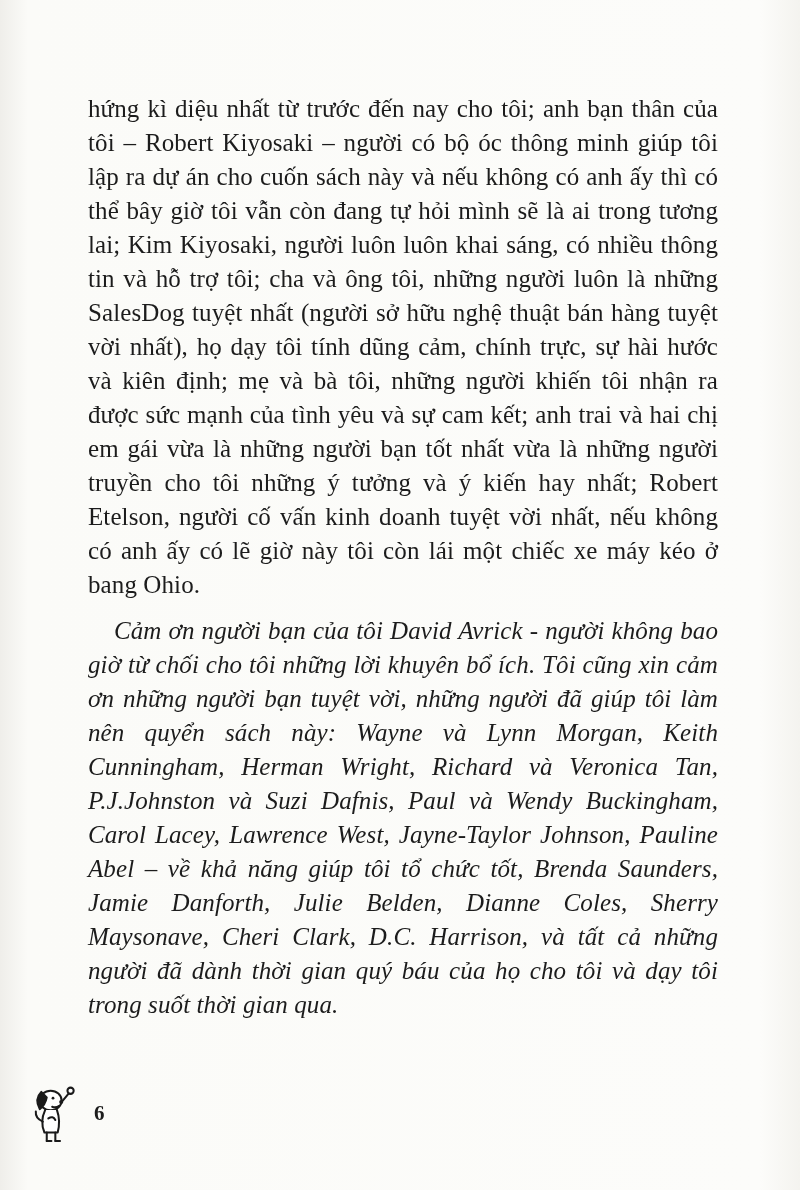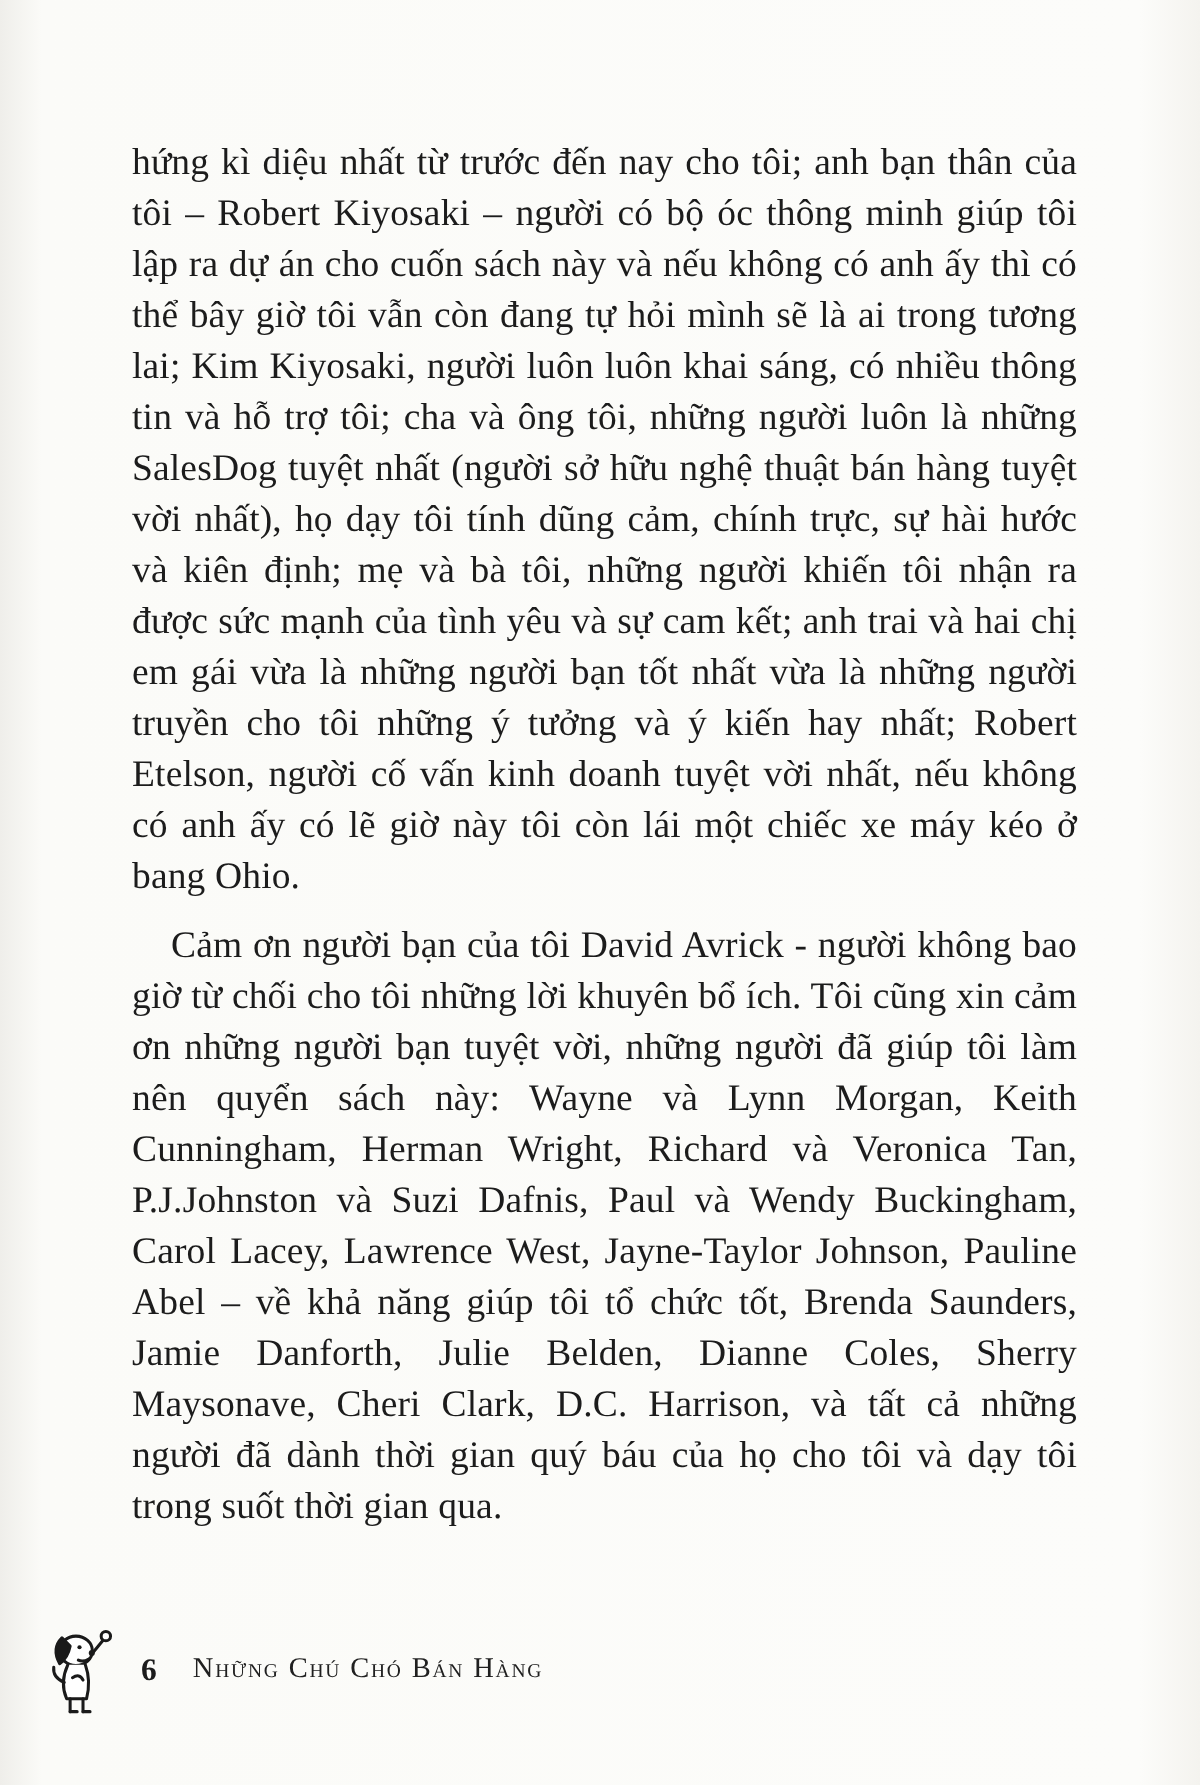--- a/index.html
+++ b/index.html
@@ -27,20 +27,21 @@
   }
   .para {
     margin: 0;
     font-size: 25px;
     line-height: 34px;
     text-align: justify;
     letter-spacing: 0.1px;
   }
   .para + .para {
     margin-top: 12px;
+    font-style: italic;
   }
   .para.indent {
     text-indent: 26px;
   }
   .footer {
     position: absolute;
     left: 28px;
     top: 1078px;
     width: 740px;
     height: 70px;
@@ -104,16 +105,15 @@
 
           <path d="M22 66 L22 77 M33 66 L33 77"></path>
 
           <path d="M22 77 L28 77 M33 77 L39 77"></path>
 
           <path d="M17 52 Q7 48 8 39"></path>
         </g>
       </svg>
     </span>
     <span class="page-number">6</span>
-    <span class="book-title">Những Chú Chó Bán Hàng</span>
   </div>
 
 </div>
 
 </body></html>

